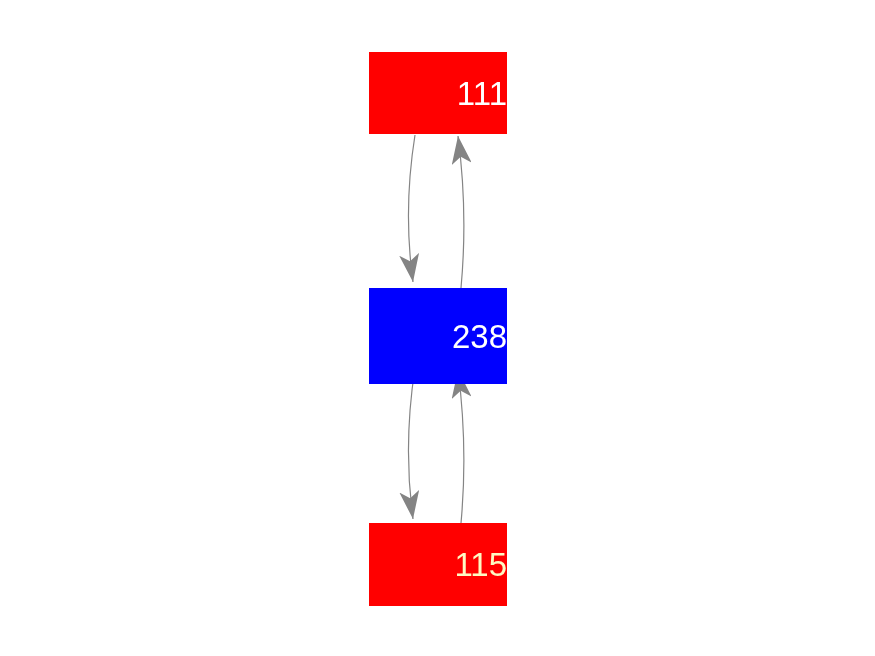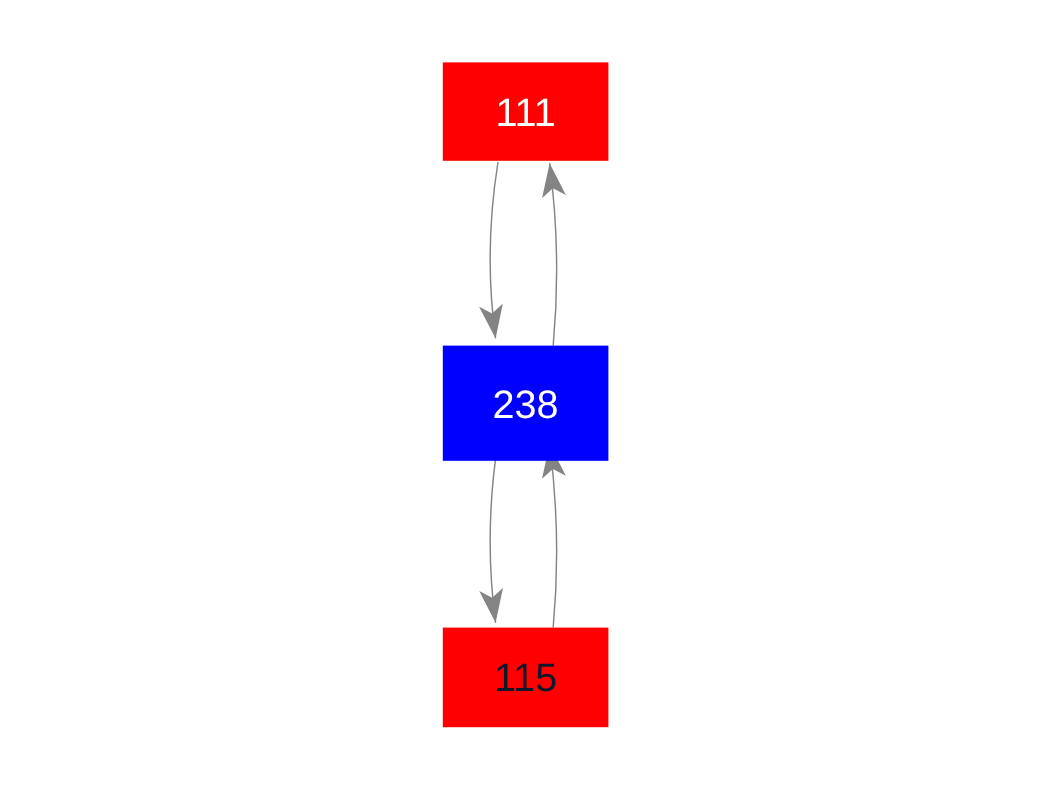--- a/index.html
+++ b/index.html
@@ -24,21 +24,21 @@
     width: 875px;
     height: 656px;
     pointer-events: none;
   }
   .node {
     position: absolute;
     left: 369px;
     width: 138px;
     display: flex;
     align-items: center;
-    justify-content: center;
+    justify-content: flex-end;
     color: #ffffff;
     font-size: 33px;
     line-height: 1;
     cursor: default;
     user-select: none;
   }
   .node-top    { top: 52px;  height: 82px; }
   .node-middle { top: 288px; height: 96px; }
   .node-bottom { top: 523px; height: 83px; }
 </style>
@@ -60,17 +60,17 @@
   </svg>
 
   <div class="node node-top" style="background: rgb(255, 0, 0); color: rgb(255, 255, 255);">
     <span>111</span>
   </div>
 
   <div class="node node-middle" style="background: rgb(0, 0, 255); color: rgb(255, 255, 255);">
     <span>238</span>
   </div>
 
-  <div class="node node-bottom" style="background: rgb(255, 0, 0); color: #0f172a;">
+  <div class="node node-bottom" style="background: rgb(255, 0, 0); color: #fef9c3;">
     <span>115</span>
   </div>
 
 </div>
 
 </body></html>

